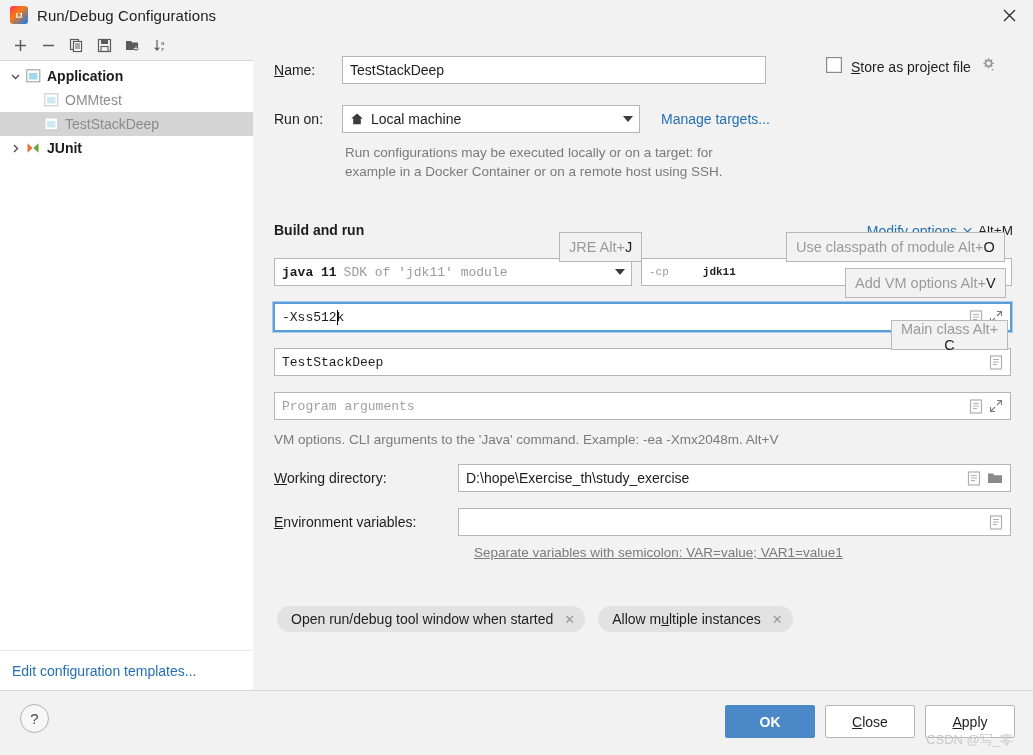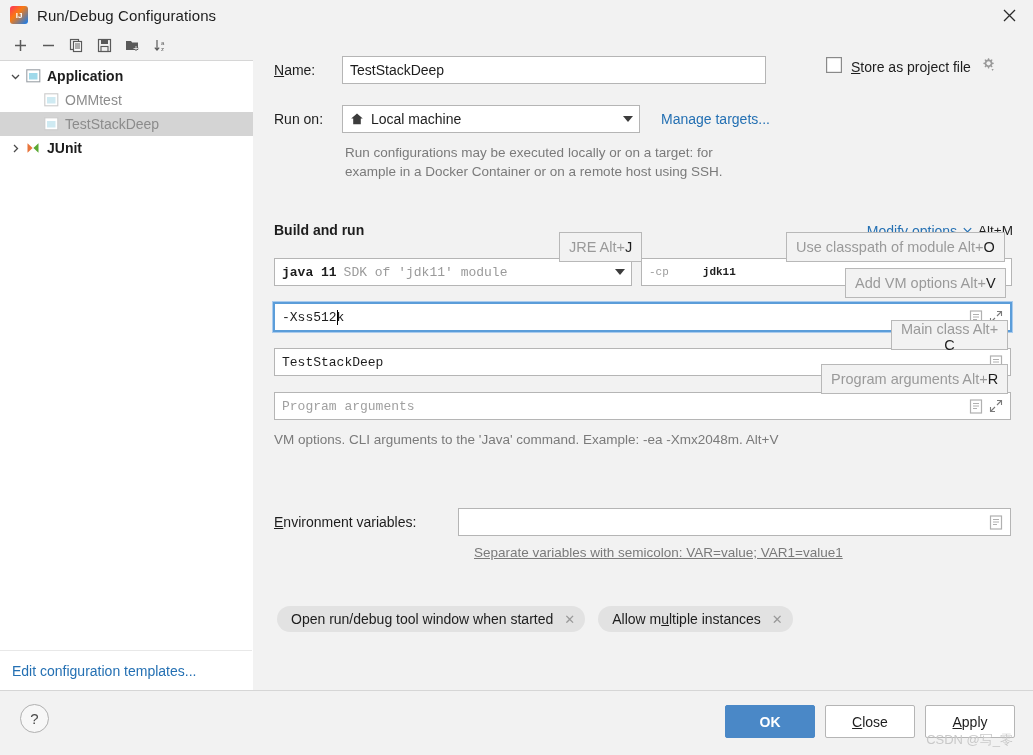--- a/index.html
+++ b/index.html
@@ -471,20 +471,39 @@
         <span class="ficon">
           <svg width="14" height="14" viewBox="0 0 14 14">
               <path d="M8 1.5 H12.5 V6 M12.5 1.5 L8 6 M6 12.5 H1.5 V8 M1.5 12.5 L6 8" stroke="#7a7a7a" stroke-width="1.1" fill="none"></path>
             </svg>
         </span>
       </span>
     </div>
 
     <div class="hint" style="position:absolute; left:21px; top:400px;">VM options. CLI arguments to the 'Java' command. Example: -ea -Xmx2048m. Alt+V</div>
 
+    <div class="row" style="position:absolute; left:21px; top:434px;">
+      <span class="lbl" style="width:184px;"><u>W</u>orking directory:</span>
+      <div class="txtfield" style="width:553px;">
+        <span>D:\hope\Exercise_th\study_exercise</span>
+        <span class="field-icons">
+          <span class="ficon">
+            <svg width="14" height="15" viewBox="0 0 14 15">
+                <rect x="1.5" y="1" width="11" height="13" fill="none" stroke="#b0b0b0" stroke-width="1.2"></rect>
+                <path d="M4 4.5 H10 M4 7 H10 M4 9.5 H8" stroke="#b0b0b0" stroke-width="1"></path>
+              </svg>
+          </span>
+          <span class="ficon">
+            <svg width="16" height="14" viewBox="0 0 16 14">
+                <path d="M1 2.5 H6 L7.3 4.3 H15 V12 H1 Z" fill="#8a8a8a"></path>
+              </svg>
+          </span>
+        </span>
+      </div>
+    </div>
 
     <div class="row" style="position:absolute; left:21px; top:478px;">
       <span class="lbl" style="width:184px;"><u>E</u>nvironment variables:</span>
       <div class="txtfield" style="width:553px;">
         <span></span>
         <span class="field-icons">
           <span class="ficon">
             <svg width="14" height="15" viewBox="0 0 14 15">
                 <rect x="1.5" y="1" width="11" height="13" fill="none" stroke="#b0b0b0" stroke-width="1.2"></rect>
                 <path d="M4 4.5 H10 M4 7 H10 M4 9.5 H8" stroke="#b0b0b0" stroke-width="1"></path>
@@ -518,24 +537,20 @@
       <b>O</b>
   </div>
   <div class="tip" style="left:845px; top:268px;">
     <span>Add VM options Alt+</span>
       <b>V</b>
   </div>
   <div class="tip" style="left:891px; top:320px;flex-direction:column;">
     <span>Main class Alt+</span>
       <b>C</b>
   </div>
-  <div class="tip" style="left:821px; top:364px;">
-    <span>Program arguments Alt+</span>
-      <b>R</b>
-  </div>
 
   <div class="footer">
     <div class="help-btn">
       <span>?</span>
     </div>
     <div class="footer-btns">
       <div class="btn primary">
         <span>OK</span>
       </div>
       <div class="btn">

